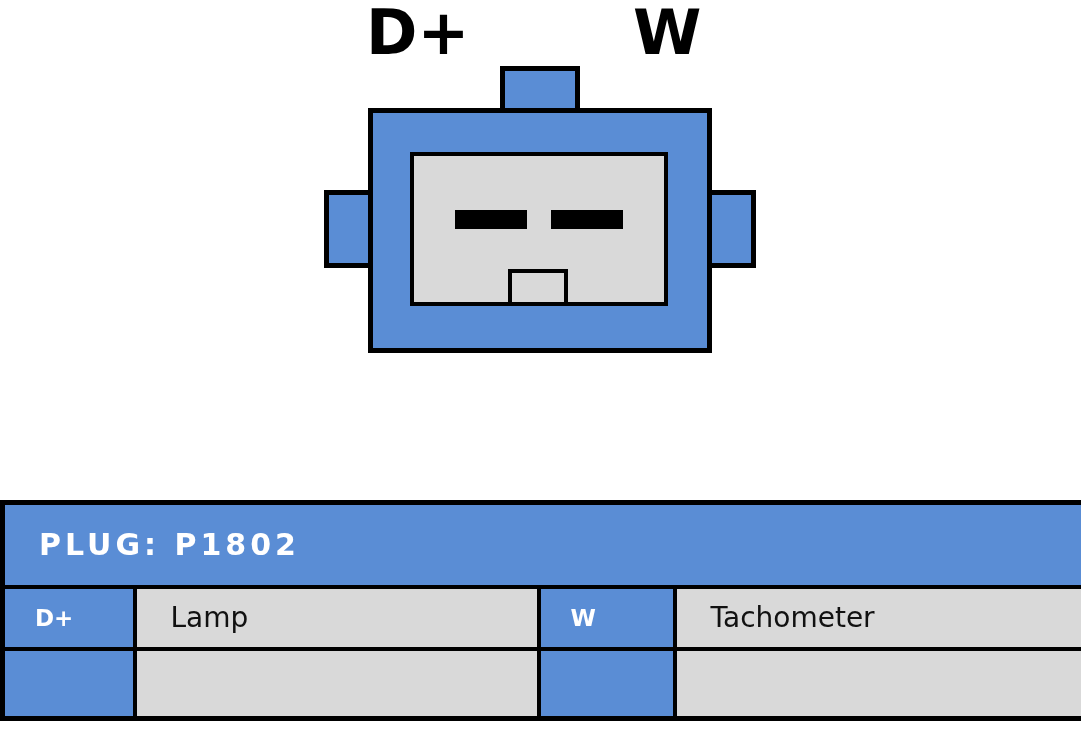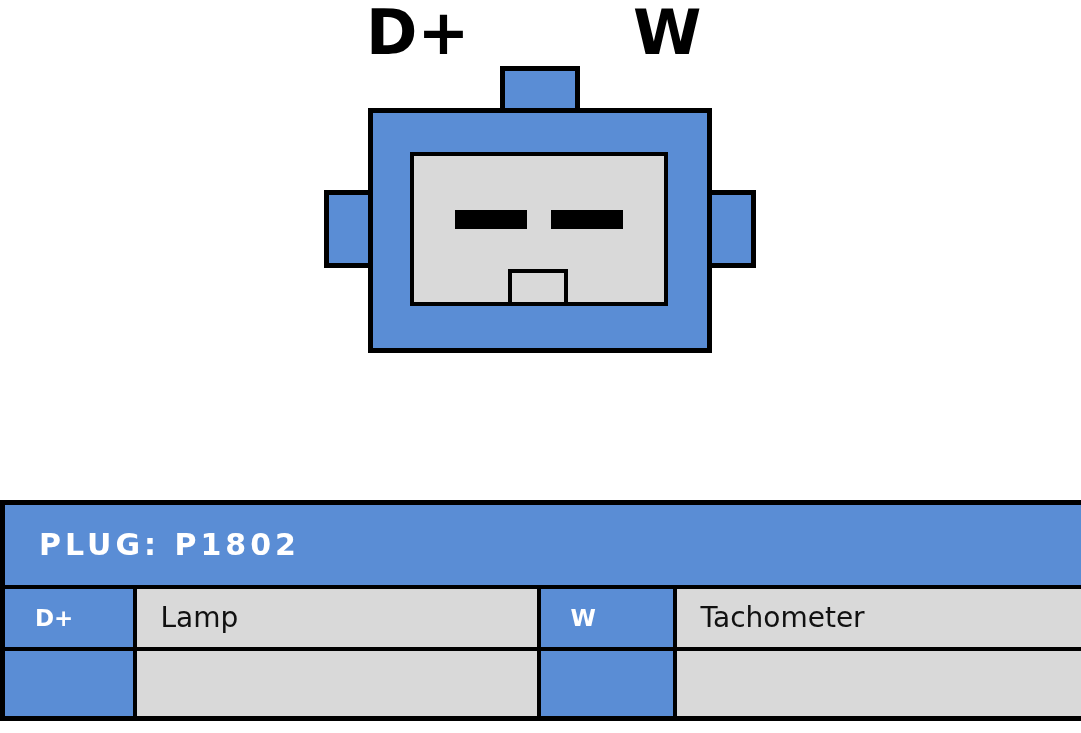--- a/index.html
+++ b/index.html
@@ -111,21 +111,21 @@
     color: #ffffff;
     font-size: 23px;
     font-weight: bold;
     padding-left: 30px;
     height: 62px;
   }
   td.desc-cell {
     background: var(--gray);
     color: #111111;
     font-size: 28px;
-    padding-left: 24px;
+    padding-left: 34px;
     margin-top: 24px;
   }
   tr.empty-row td { height: 70px; }
 </style>
 </head>
 <body>
 
 <div class="diagram">
   <div class="plug-label left">D+</div>
   <div class="plug-label right">W</div>

